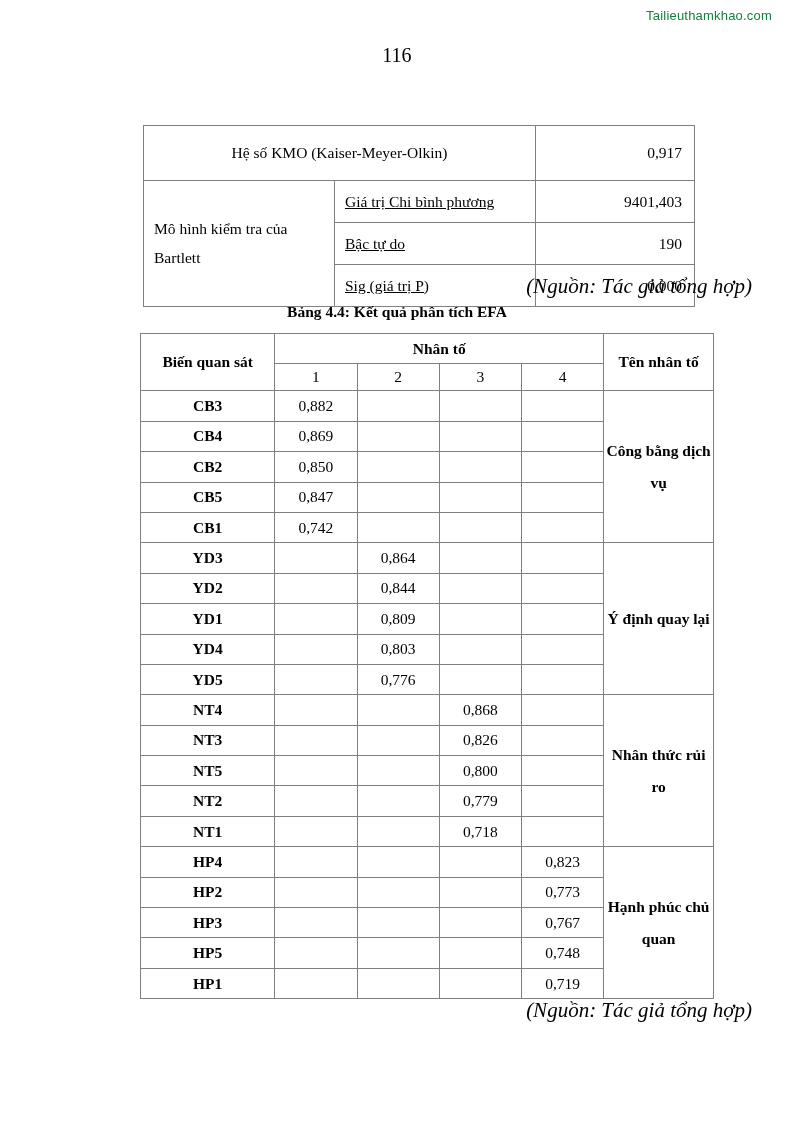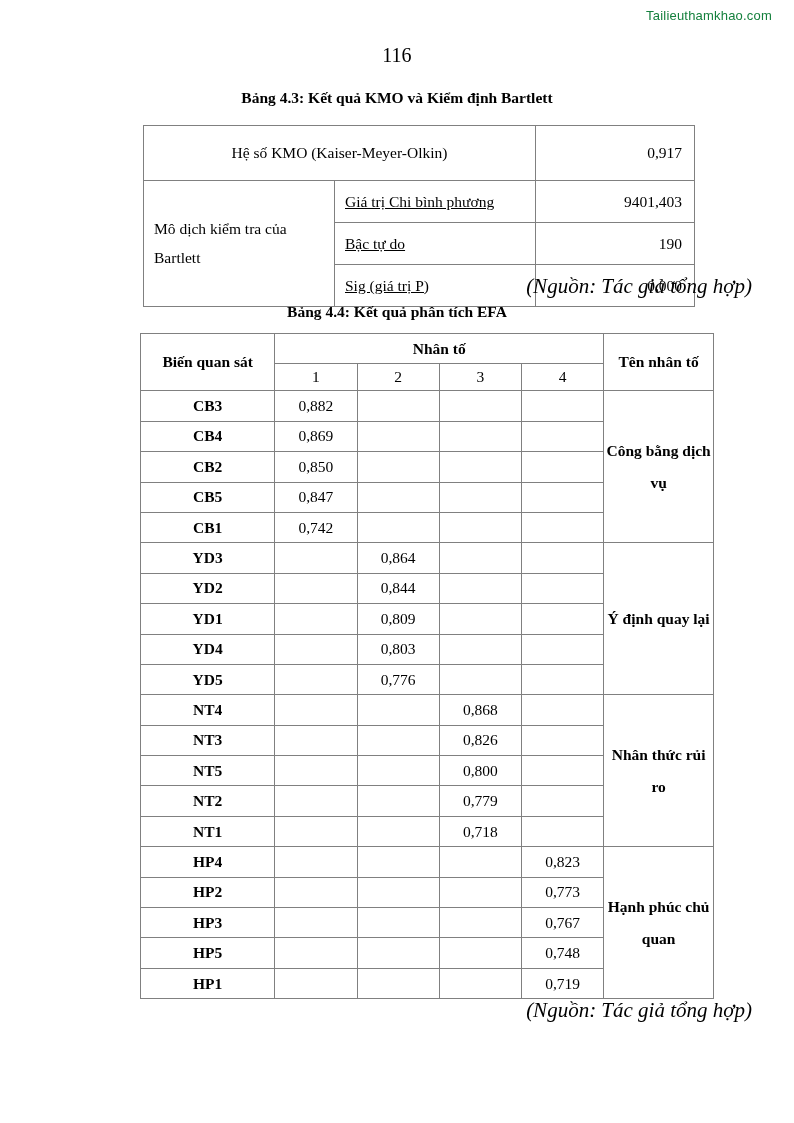--- a/index.html
+++ b/index.html
@@ -151,30 +151,29 @@
 </style>
 </head>
 <body>
 
 <div class="page">
 
   <div class="watermark">Tailieuthamkhao.com</div>
 
   <div class="page-number">116</div>
 
-  <div class="caption caption-43">Bảng 4.3: Kết quả KMO và Kiểm định Bartlett</div>
 
   <table id="table-kmo">
     <tbody>
       <tr>
         <td class="kmo-label" colspan="2">Hệ số KMO (Kaiser-Meyer-Olkin)</td>
         <td class="kmo-value">0,917</td>
       </tr>
       <tr>
-        <td class="bartlett-head" rowspan="3">Mô dịch kiểm tra của Bartlett</td>
+        <td class="bartlett-head" rowspan="3">Mô hình kiểm tra của Bartlett</td>
         <td class="bartlett-item">Giá trị Chi bình phương</td>
         <td class="kmo-value">9401,403</td>
       </tr>
       <tr>
         <td class="bartlett-item">Bậc tự do</td>
         <td class="kmo-value">190</td>
       </tr>
       <tr>
         <td class="bartlett-item">Sig (giá trị P)</td>
         <td class="kmo-value">0,000</td>

